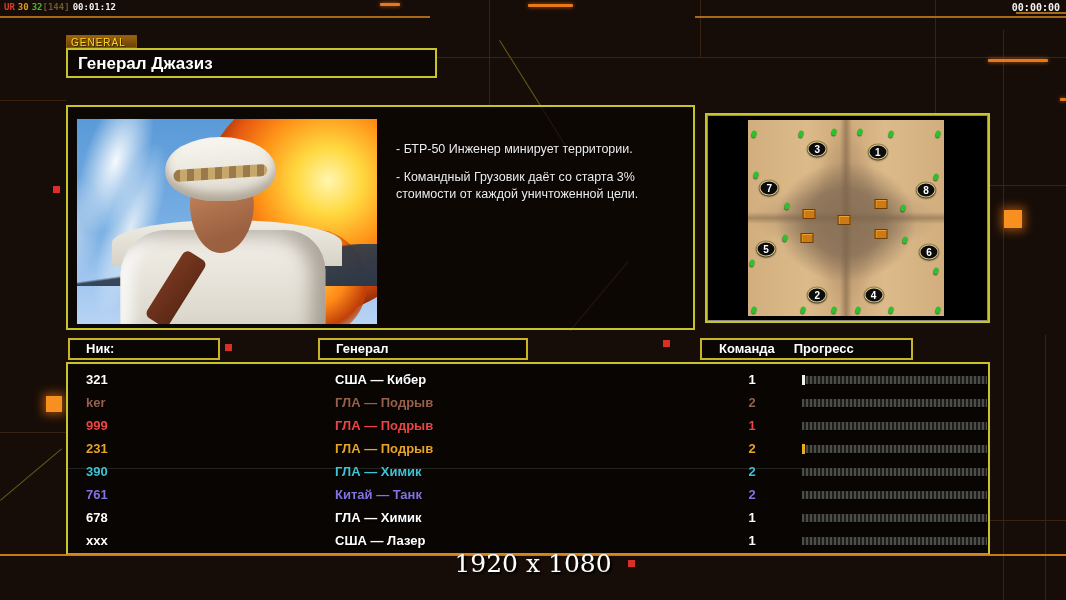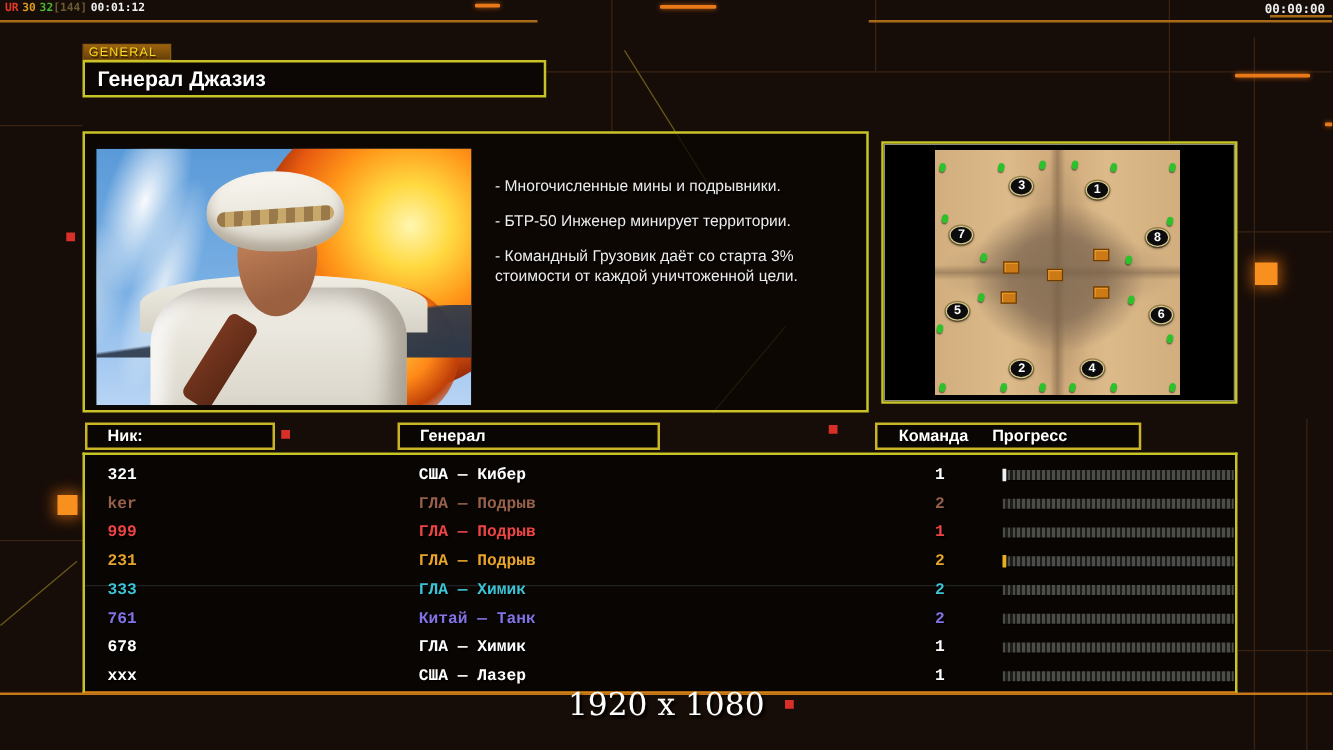--- a/index.html
+++ b/index.html
@@ -113,21 +113,21 @@
     text-shadow:1px 1px 1px #000;
   }
   .hdr-nick{left:68px;width:152px;padding-left:16px;}
   .hdr-general{left:318px;width:210px;padding-left:16px;}
   .hdr-tp{left:700px;width:213px;display:flex;gap:19px;padding-left:17px;}
   
   .table-panel{
     left:66px;top:362px;width:924px;height:193px;
     background:rgba(6,4,3,.8);border:2px solid #c8c428;border-bottom-color:#d88418;box-sizing:border-box;
   }
-  .prow{position:relative;height:23px;font-size:13px;font-weight:bold;text-shadow:1px 1px 1px #000;font-family:Liberation Mono, monospace;}
+  .prow{position:relative;height:23px;font-size:13px;font-weight:bold;text-shadow:1px 1px 1px #000;}
   .prow .c{position:absolute;top:4px;white-space:nowrap;}
   .c-nick{left:18px;}
   .c-gen{left:267px;}
   .c-team{left:672px;width:24px;text-align:center;}
   .pbar{
     position:absolute;left:734px;top:8px;width:185px;height:8px;
     background:repeating-linear-gradient(90deg,#4c4c48 0 2px,#1c1c1a 2px 4px);
     box-shadow:0 1px 0 rgba(0,0,0,.6);
   }
   .pcursor{position:absolute;left:0;top:-1px;width:3px;height:10px;}
@@ -188,21 +188,20 @@
     <div class="p-fire2"></div>
     <div class="p-mount"></div>
     <div class="p-shoulder"></div>
     <div class="p-robe"></div>
     <div class="p-strap"></div>
     <div class="p-neck"></div>
     <div class="p-face"></div>
     <div class="p-turban"></div>
   </div>
   <div class="desc">
-    <div>- Многочисленные мины и подрывники.</div>
     <div>- БТР-50 Инженер минирует территории.</div>
     <div>- Командный Грузовик даёт со старта 3% стоимости от каждой уничтоженной цели.</div>
   </div>
 </div>
 
 <div class="abs map-panel">
   <div class="map-img">
       <div class="gdot" style="left: 3%; top: 7%;"></div>
       <div class="gdot" style="left: 27%; top: 7%;"></div>
       <div class="gdot" style="left: 44%; top: 6%;"></div>
@@ -271,21 +270,21 @@
       </div>
       <div class="prow" style="color: rgb(232, 164, 40);">
         <span class="c c-nick">231</span>
         <span class="c c-gen">ГЛА — Подрыв</span>
         <span class="c c-team">2</span>
         <div class="pbar">
           <div class="pcursor" style="background: rgb(232, 176, 32);"></div>
         </div>
       </div>
       <div class="prow" style="color: rgb(60, 196, 212);">
-        <span class="c c-nick">333</span>
+        <span class="c c-nick">390</span>
         <span class="c c-gen">ГЛА — Химик</span>
         <span class="c c-team">2</span>
         <div class="pbar"></div>
       </div>
       <div class="prow" style="color: rgb(130, 114, 228);">
         <span class="c c-nick">761</span>
         <span class="c c-gen">Китай — Танк</span>
         <span class="c c-team">2</span>
         <div class="pbar"></div>
       </div>

